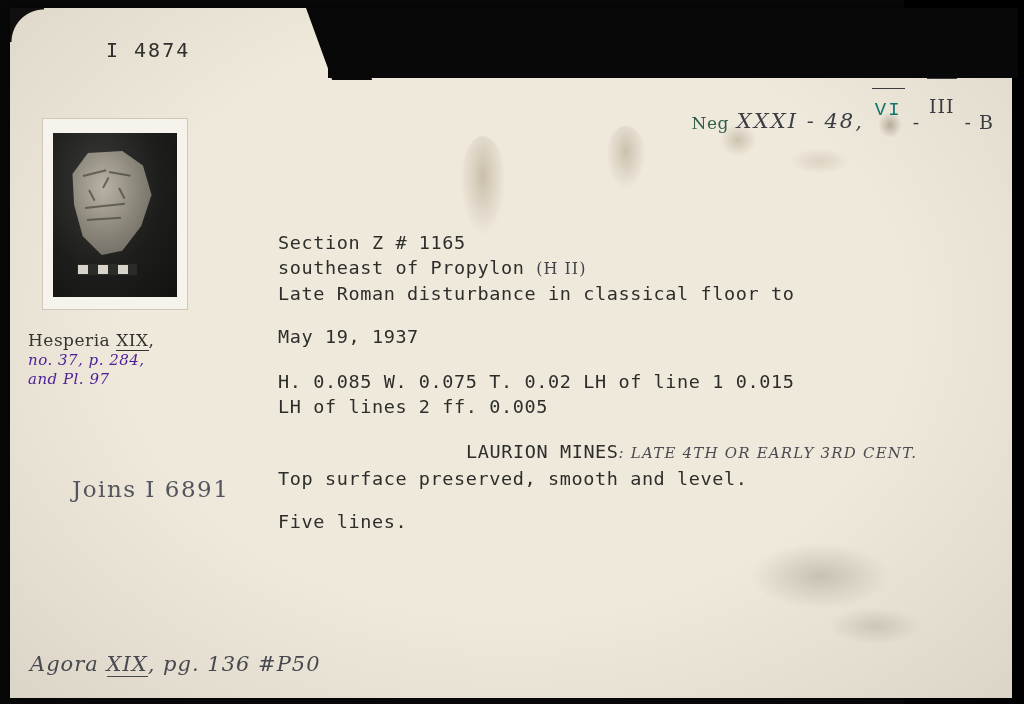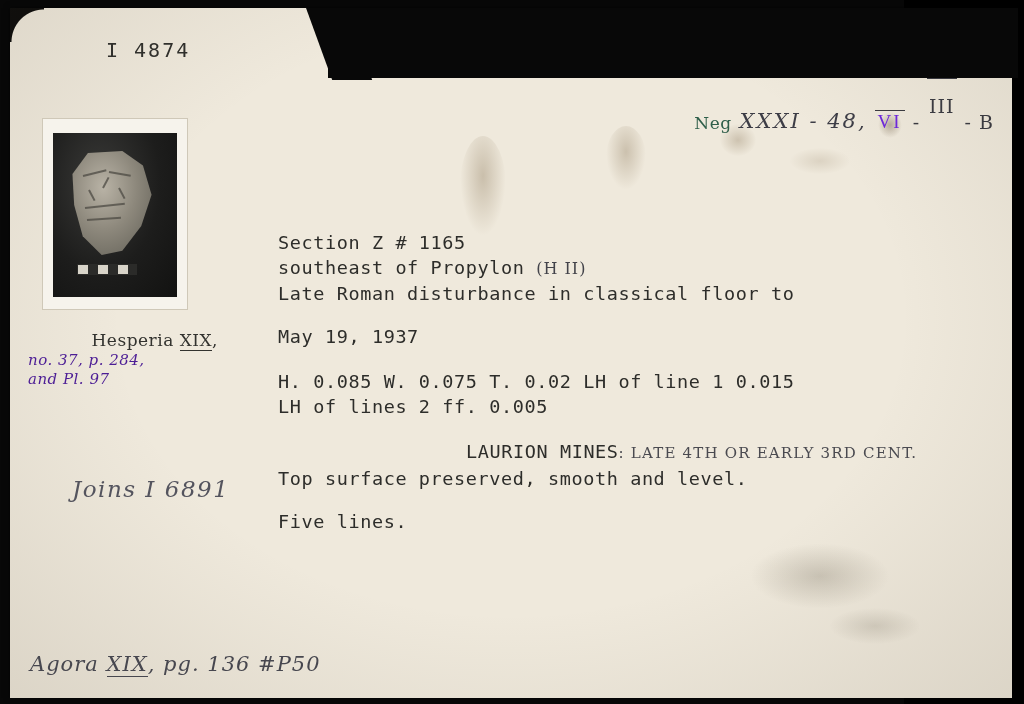--- a/index.html
+++ b/index.html
@@ -95,26 +95,26 @@
     letter-spacing: 0.5px;
   }
   #neg-num {
     font-family: "DejaVu Serif", serif;
     font-style: italic;
     font-size: 21px;
     color: #3d3d46;
     letter-spacing: 2px;
   }
   #neg-roman {
-    font-family: Liberation Serif, serif;
+    font-family: Liberation Mono, monospace;
     font-size: 19px;
-    color: #6d28d9;
+    color: #0f766e;
     letter-spacing: 2px;
     border-top: 1.5px solid #3a3a40;
-    padding: 0 3px;
+    padding: 11px 3px;
     line-height: 1.15;
   }
   .neg-sep {
     font-family: "DejaVu Serif", serif;
     font-size: 19px;
     color: #3a3a40;
   }
   #neg-roman2, #neg-b {
     font-family: "DejaVu Serif", serif;
     font-size: 19px;
@@ -179,37 +179,35 @@
     left: 18px;
     top: 322px;
     width: 190px;
     line-height: 1.25;
   }
   #hesperia .l1 {
     font-family: "DejaVu Serif", serif;
     font-size: 17px;
     color: #33332f;
     letter-spacing: .5px;
-    text-align: right;
   }
   #hesperia .rom { border-bottom: 1.5px solid #33332f; }
   #hesperia .l2, #hesperia .l3 {
     font-family: "DejaVu Serif", serif;
     font-style: italic;
     font-size: 15px;
     color: #4c1d95;
     letter-spacing: .5px;
   }
 
   #joins {
     position: absolute;
     left: 62px;
     top: 468px;
     font-family: "DejaVu Serif", serif;
-    font-style: italic;
     font-size: 23px;
     color: #54545e;
     letter-spacing: 1.5px;
   }
 
   
   #body {
     position: absolute;
     left: 268px;
     top: 222px;
@@ -230,20 +228,21 @@
     font-style: normal;
     color: #43434a;
     letter-spacing: 1px;
   }
   .indent-laurion { padding-left: 188px; }
   .ann-laurion {
     font-family: "DejaVu Serif", serif;
     font-size: 15px;
     color: #4a4a50;
     letter-spacing: 1.2px;
+    font-style: italic;
   }
 
   
   #agora {
     position: absolute;
     left: 20px;
     bottom: 22px;
     font-family: "DejaVu Serif", serif;
     font-style: italic;
     font-size: 21px;

